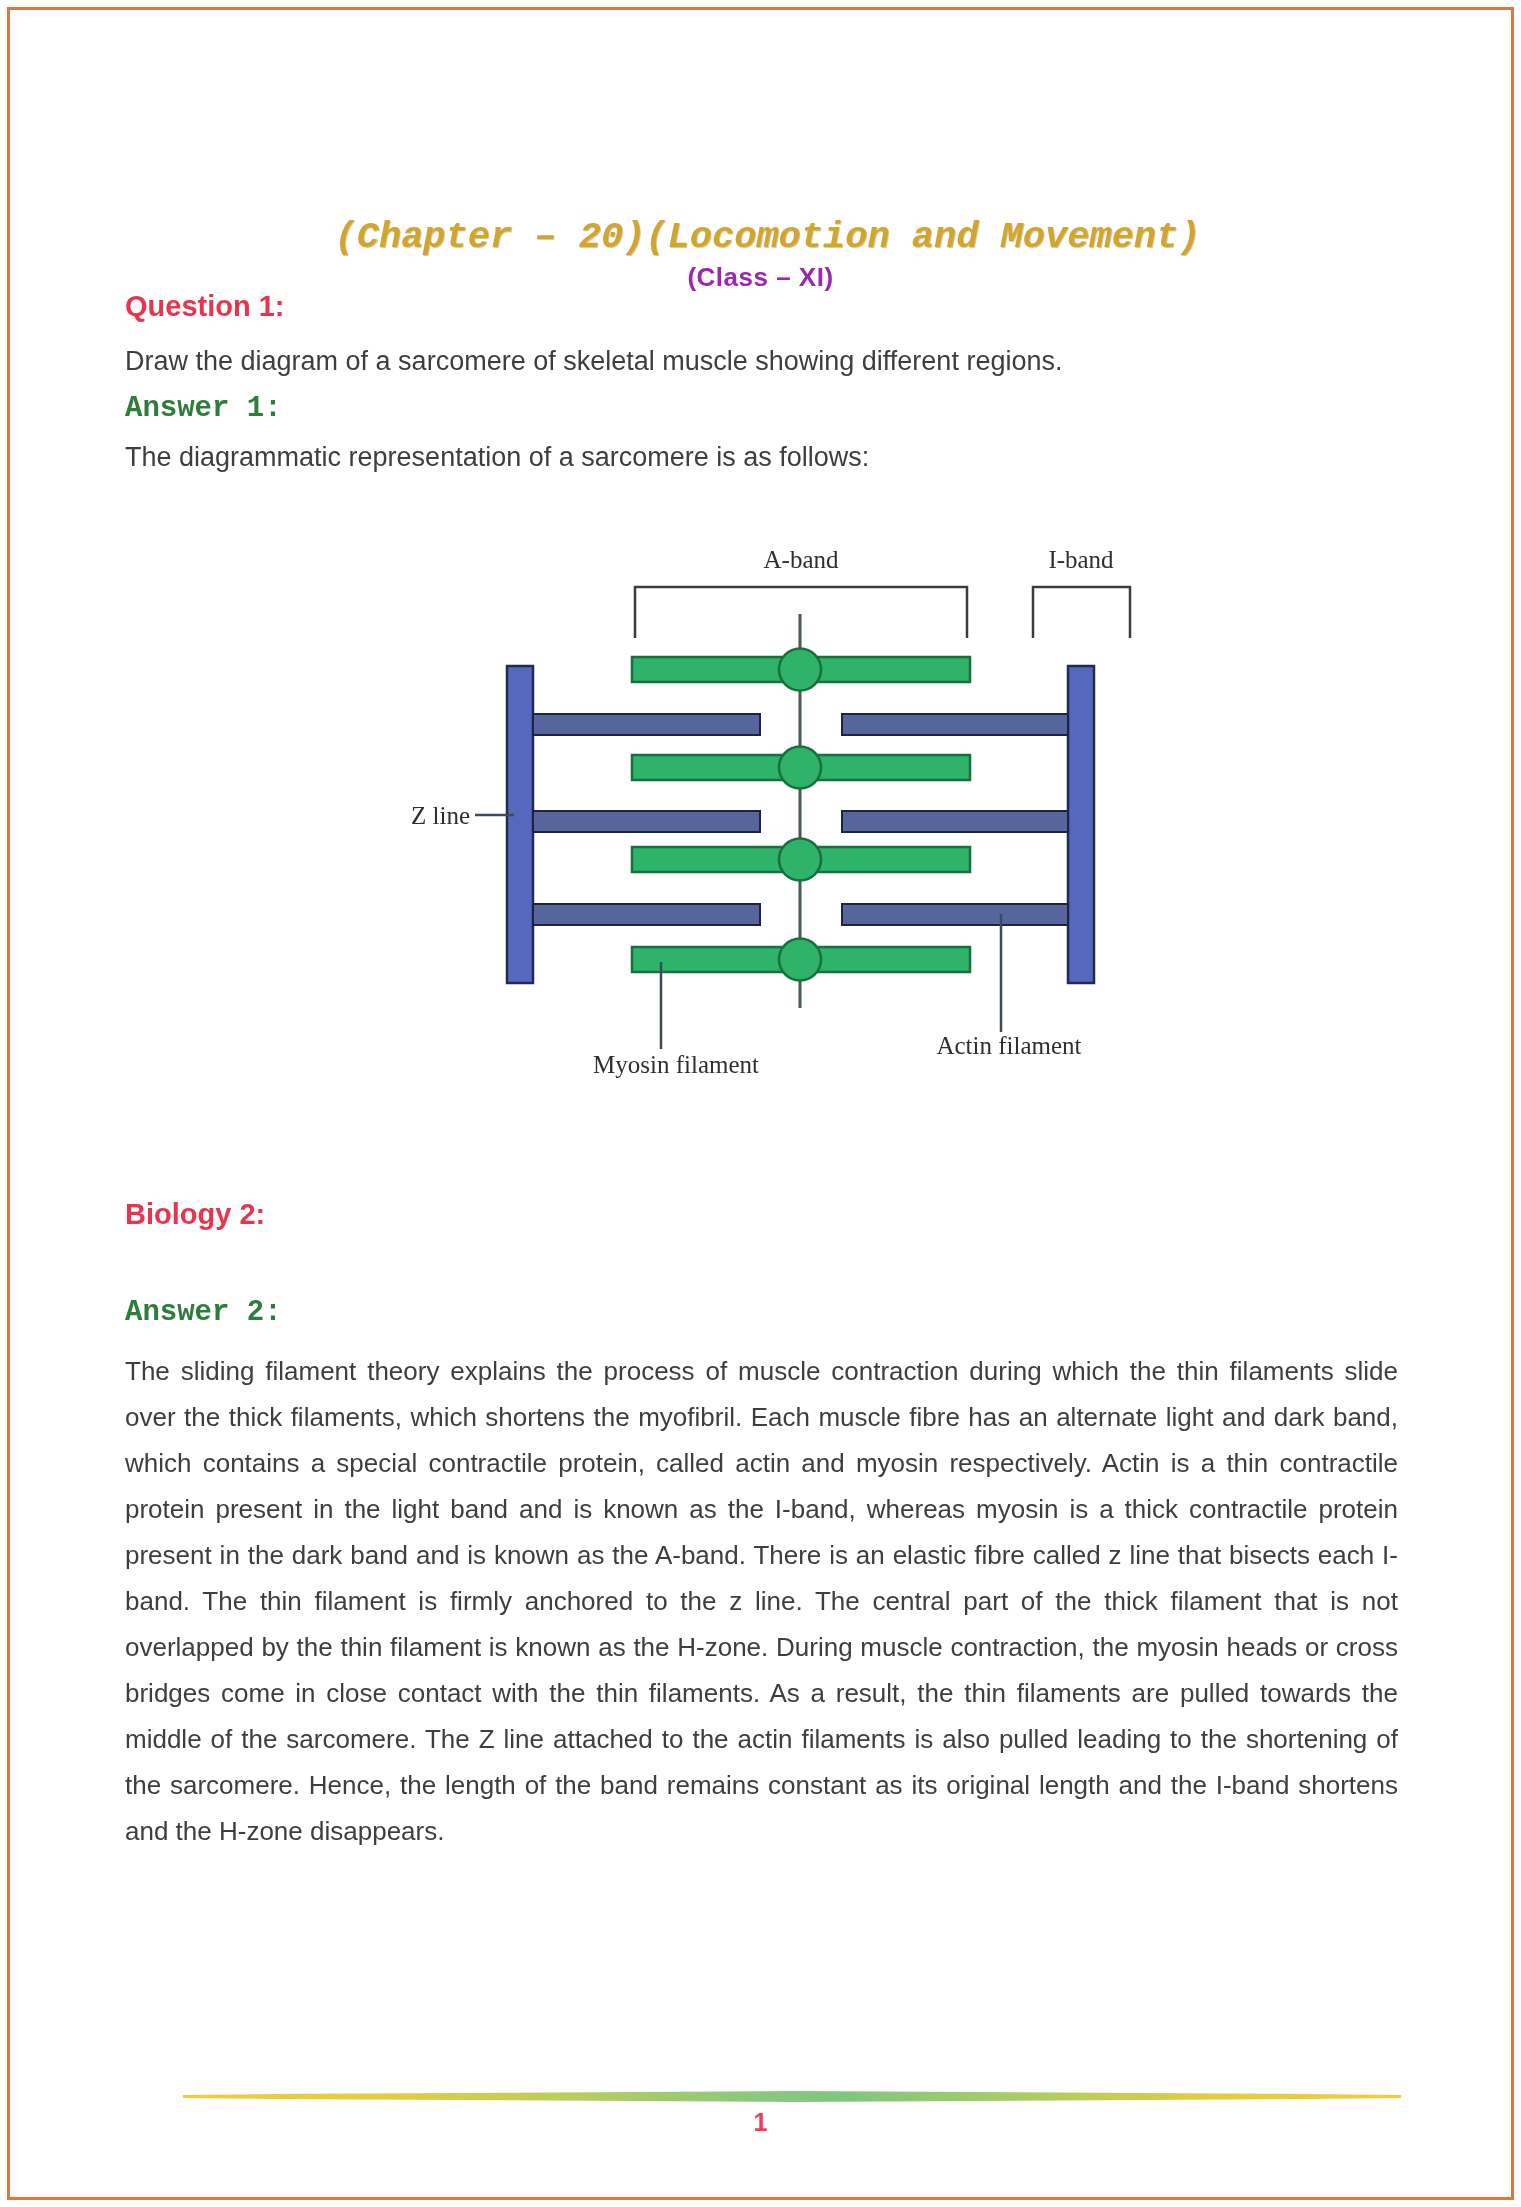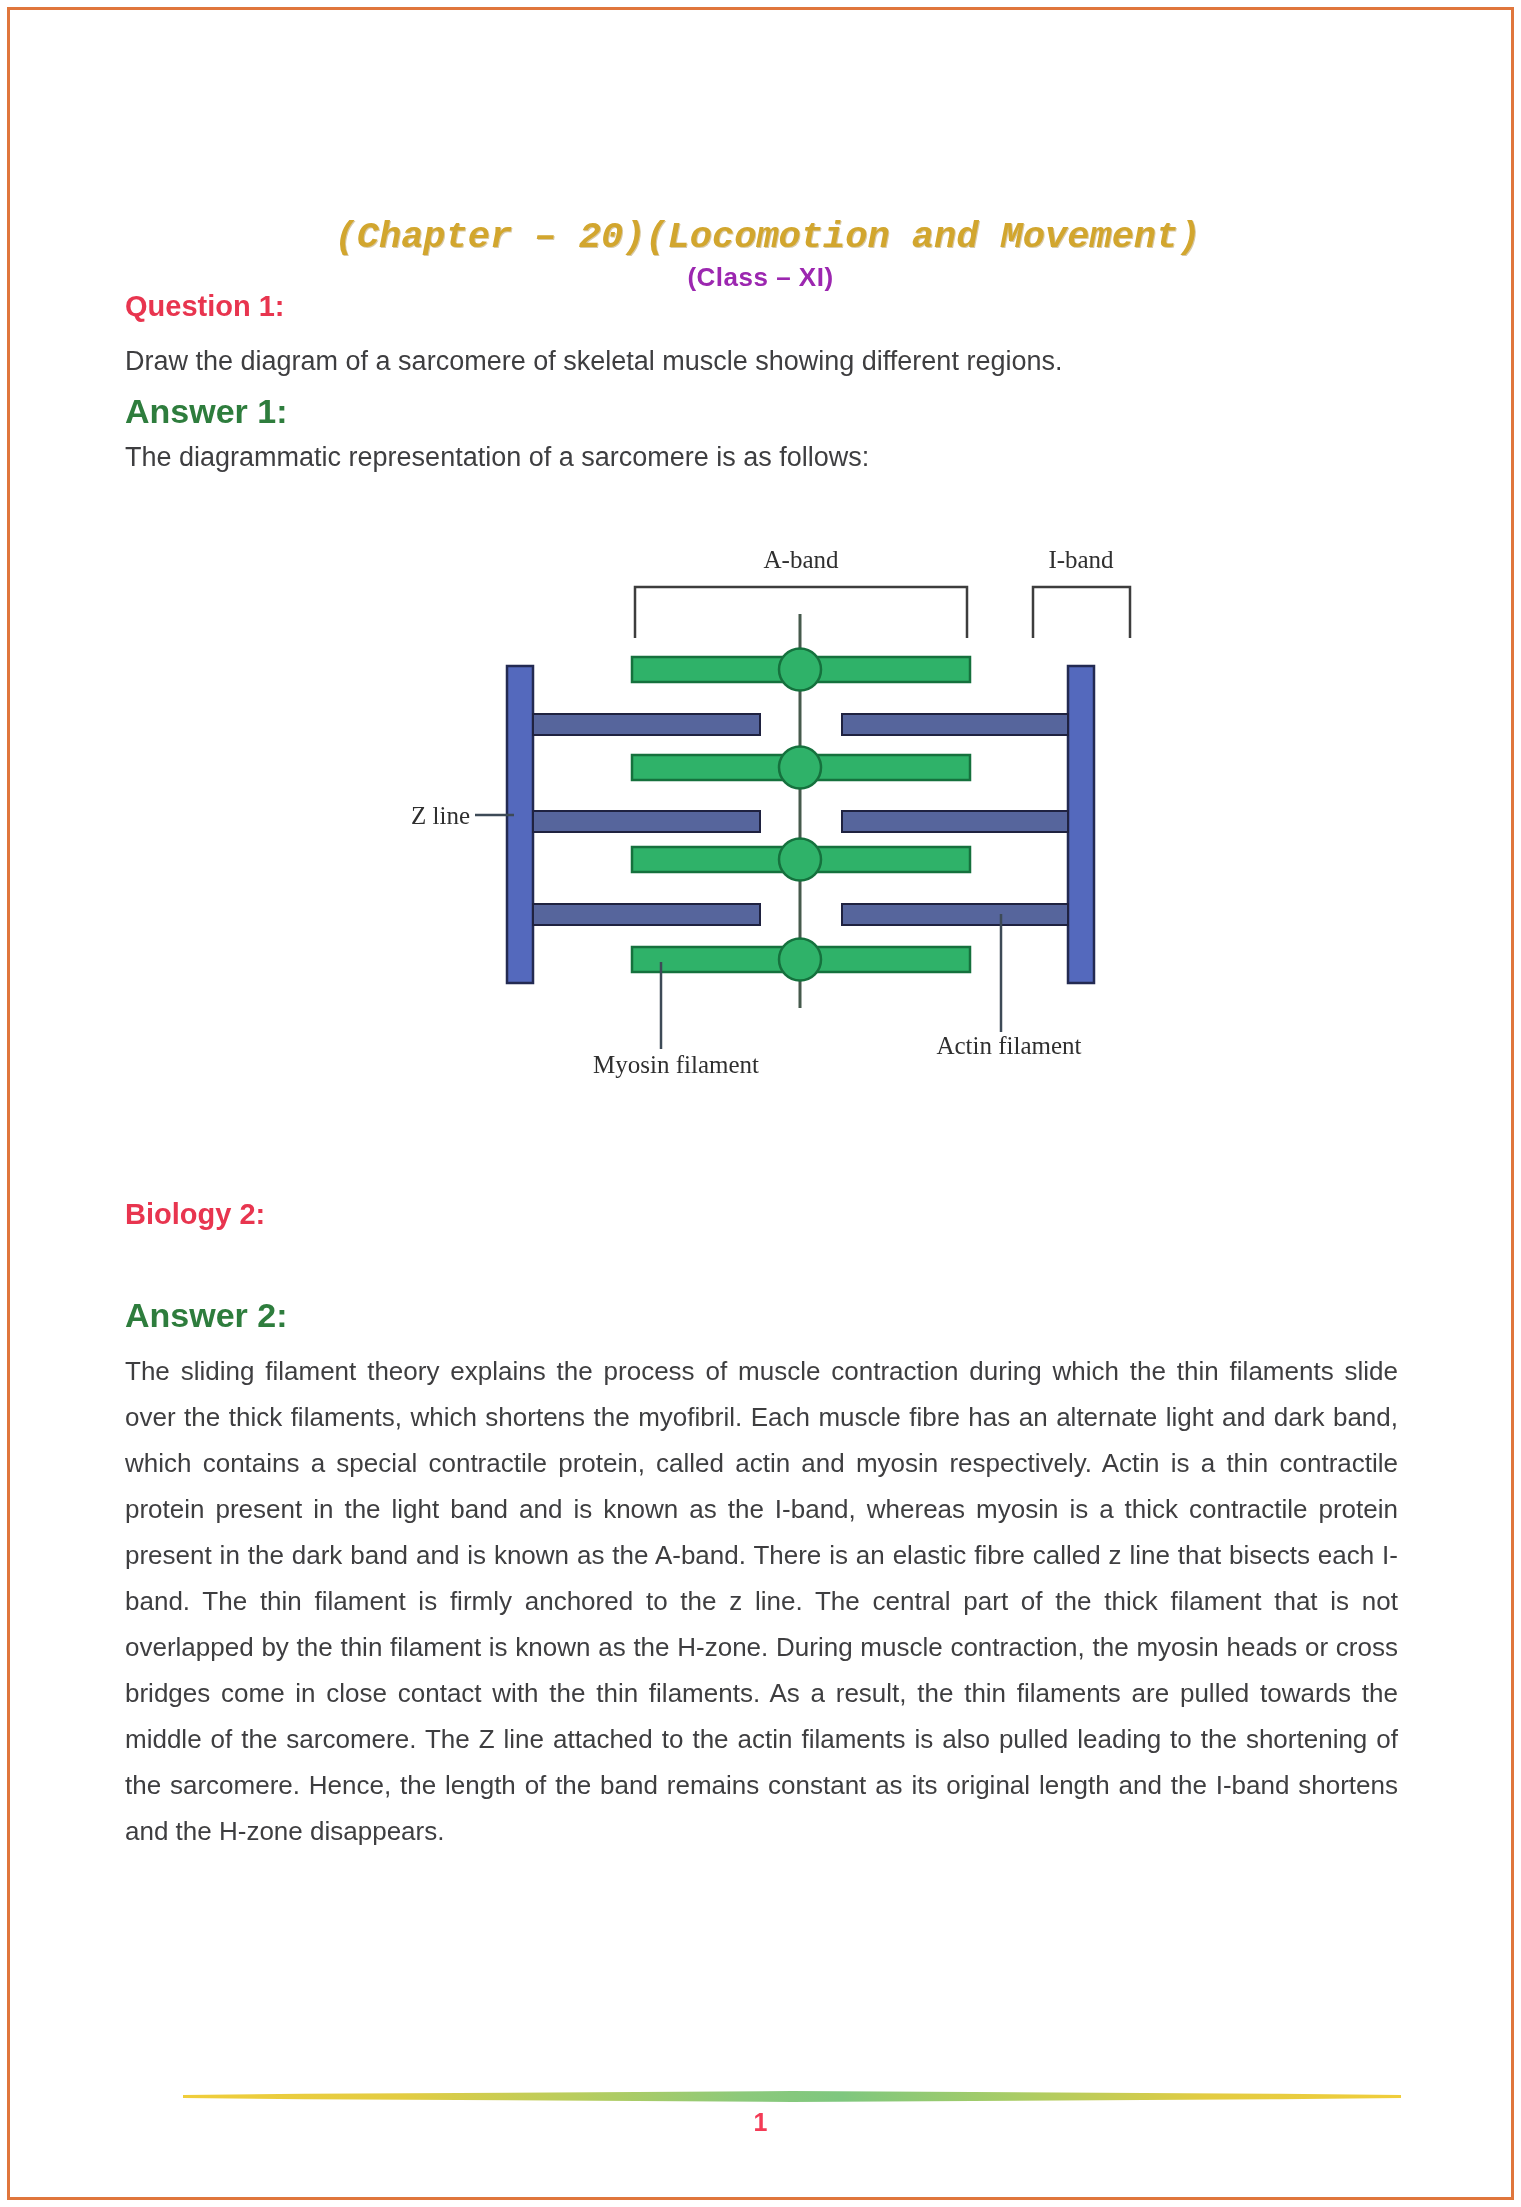--- a/index.html
+++ b/index.html
@@ -57,22 +57,23 @@
     color:var(--class-purple,#9c27b0);
     letter-spacing:0.5px;
   }
   .q-heading{
     position:absolute;left:125px;
     font-weight:bold;font-size:29px;line-height:1.15;
     color:var(--question-red,#e8354f);
   }
   .a-heading{
     position:absolute;left:125px;
-    font-weight:bold;font-size:34px;line-height:1.15;
+    font-weight:bold;font-size:29px;line-height:1.15;
     color:var(--answer-green,#2e7d3d);
+    font-family:Liberation Mono, monospace;
   }
   .body-line{
     position:absolute;left:125px;right:114px;margin:0;
     font-size:27px;line-height:1.3;
     color:var(--body-text,#3e3e40);
   }
   .q1-heading{top:290px;}
   .q1-text{top:344px;}
   .a1-heading{top:392px;}
   .a1-intro{top:440px;}

